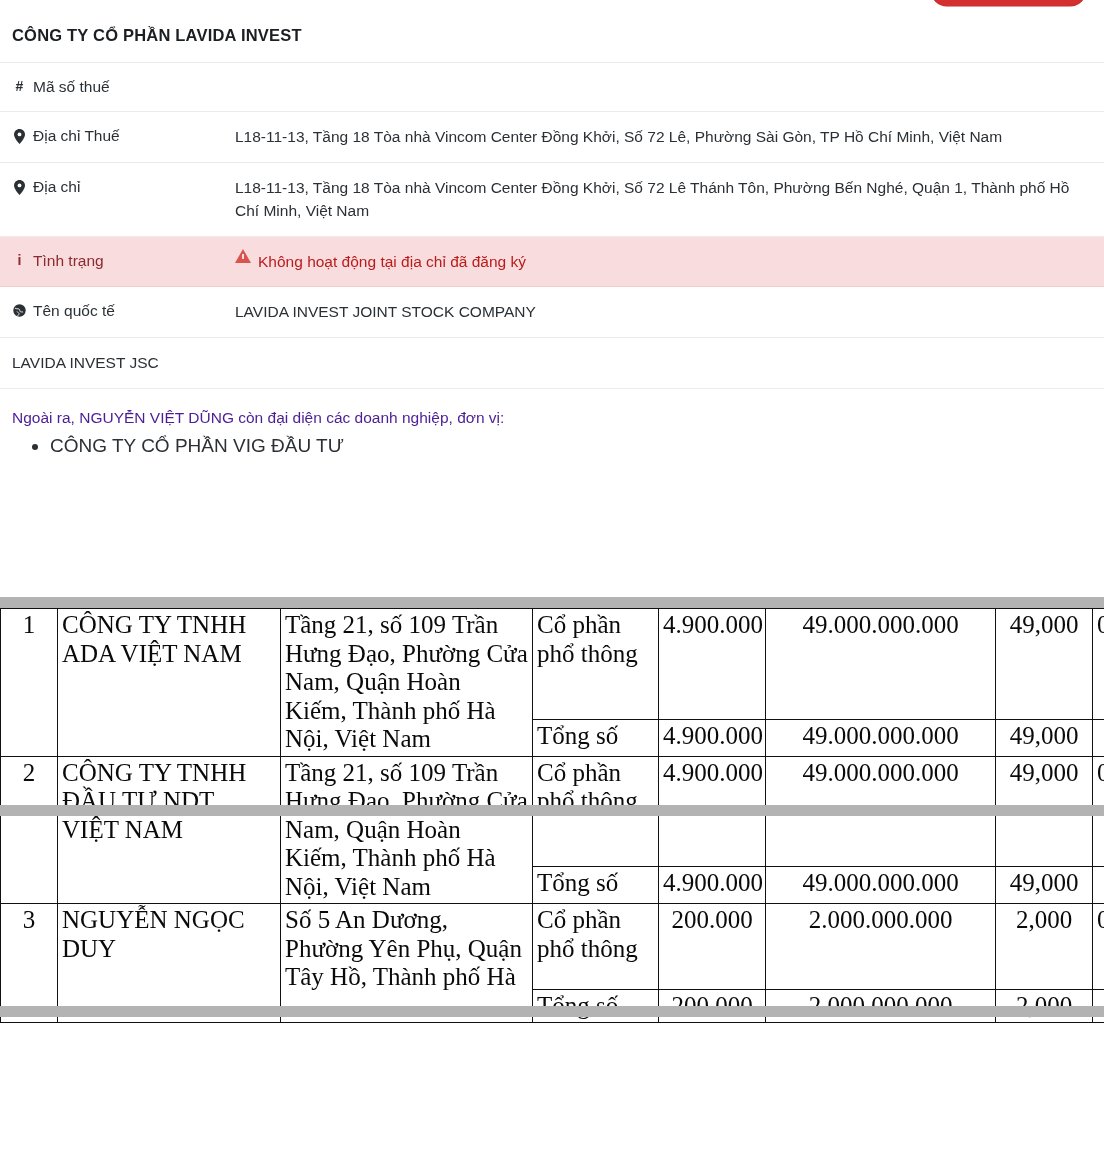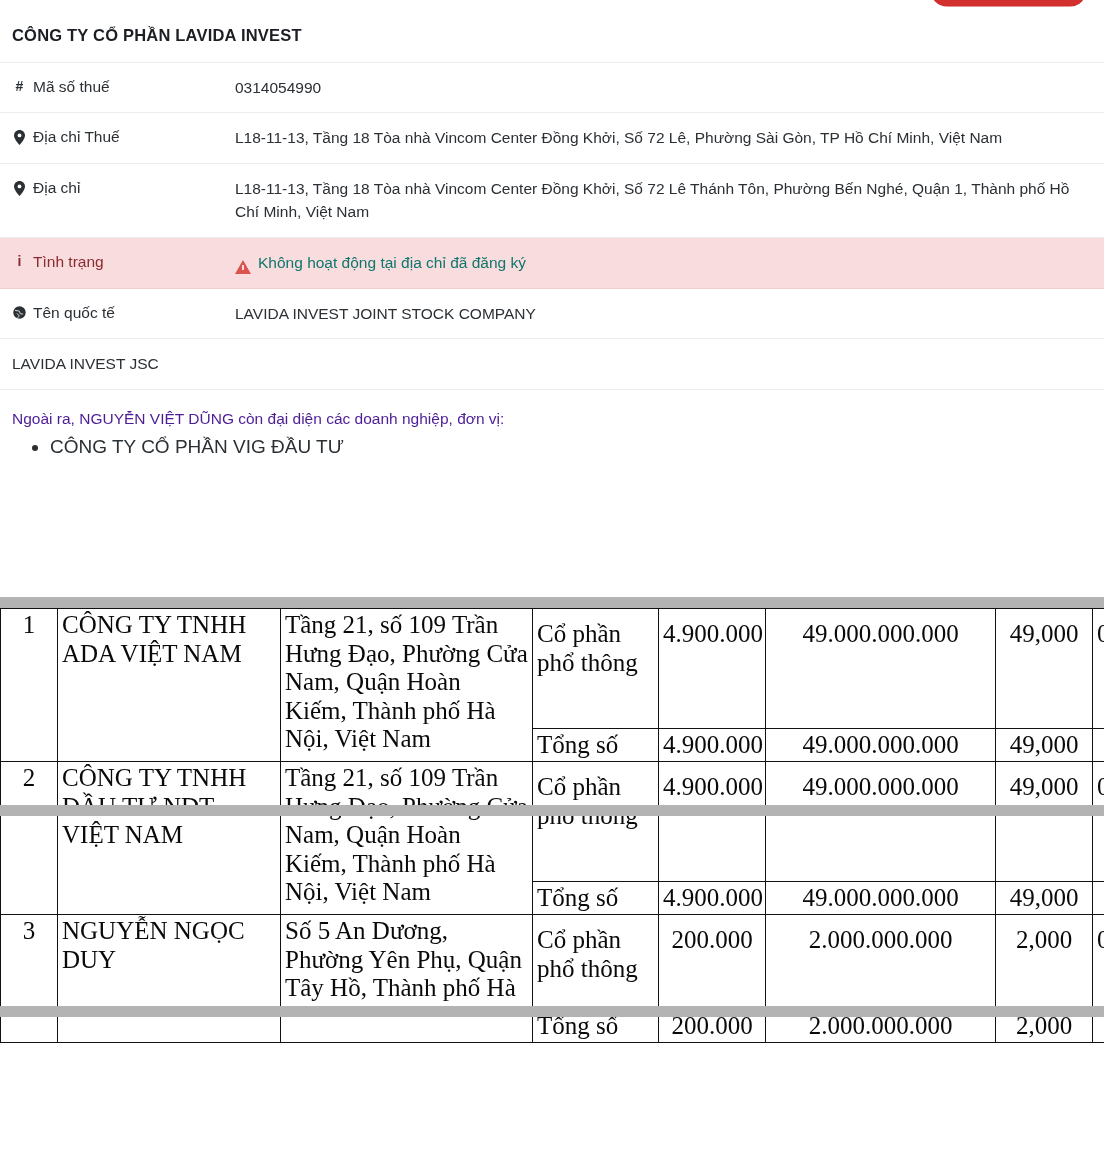--- a/index.html
+++ b/index.html
@@ -92,23 +92,23 @@
   .ico svg { display:block; margin: 4px auto 0 auto; }
 
   
   .row.status {
     background: #f9dcdd;
     border-bottom: 1px solid #f1cccd;
   }
   .row.status .lbl { color: #8b2a2f; }
   .row.status .ico { color: #8b2a2f; }
   .status-val {
-    color: #0f766e;
+    color: #b91c1c;
     display: flex;
-    align-items: flex-end;
+    align-items: flex-start;
     gap: 7px;
   }
   .warn-tri {
     display: inline-block;
     width: 0; height: 0;
     border-left: 8px solid transparent;
     border-right: 8px solid transparent;
     border-bottom: 14px solid #d9534f;
     position: relative;
     top: -1px;
@@ -163,21 +163,20 @@
   }
   .doc-table td.num { text-align: center; }
   .doc-table td.r { text-align: right; }
   .doc-table td.c { text-align: center; }
   .inner-tbl {
     width: 100%;
     border-collapse: collapse;
     font-family: "Liberation Serif", serif;
     font-size: 25px;
     line-height: 1.14;
-    margin-top: 9px;
   }
   .inner-tbl td {
     border: 0;
     border-bottom: 1.6px solid #111;
     padding: 2px 4px;
     vertical-align: top;
   }
   .inner-tbl tr:last-child td { border-bottom: 0; }
 
   .seg-band {
@@ -201,21 +200,20 @@
 
   <div class="row title-row">
     <div class="company-title">CÔNG TY CỔ PHẦN LAVIDA INVEST</div>
   </div>
 
   <div class="row">
     <div class="lbl">
       <span class="ico" style="font-weight:bold;">#</span>
       <span>Mã số thuế</span>
     </div>
-    <div class="val">0314054990</div>
   </div>
 
   <div class="row">
     <div class="lbl">
       <span class="ico">
         <svg width="11" height="15" viewBox="0 0 11 15">
             <path d="M5.5 0C2.46 0 0 2.46 0 5.5C0 9.2 5.5 15 5.5 15S11 9.2 11 5.5C11 2.46 8.54 0 5.5 0Z" fill="#2b3035"></path>
             <circle cx="5.5" cy="5.4" r="1.9" fill="#ffffff"></circle>
           </svg>
       </span>

